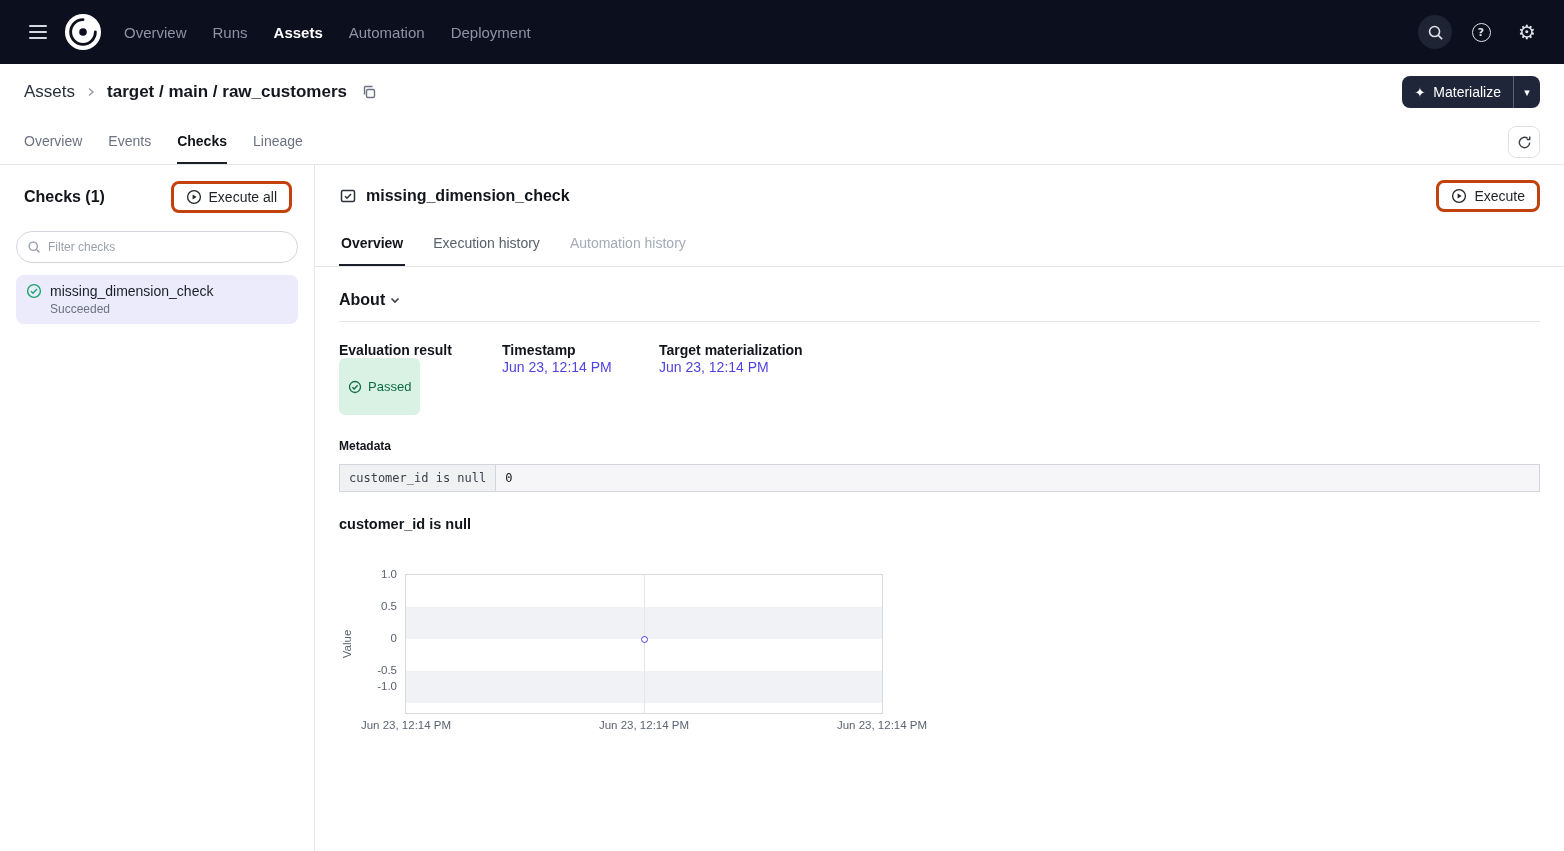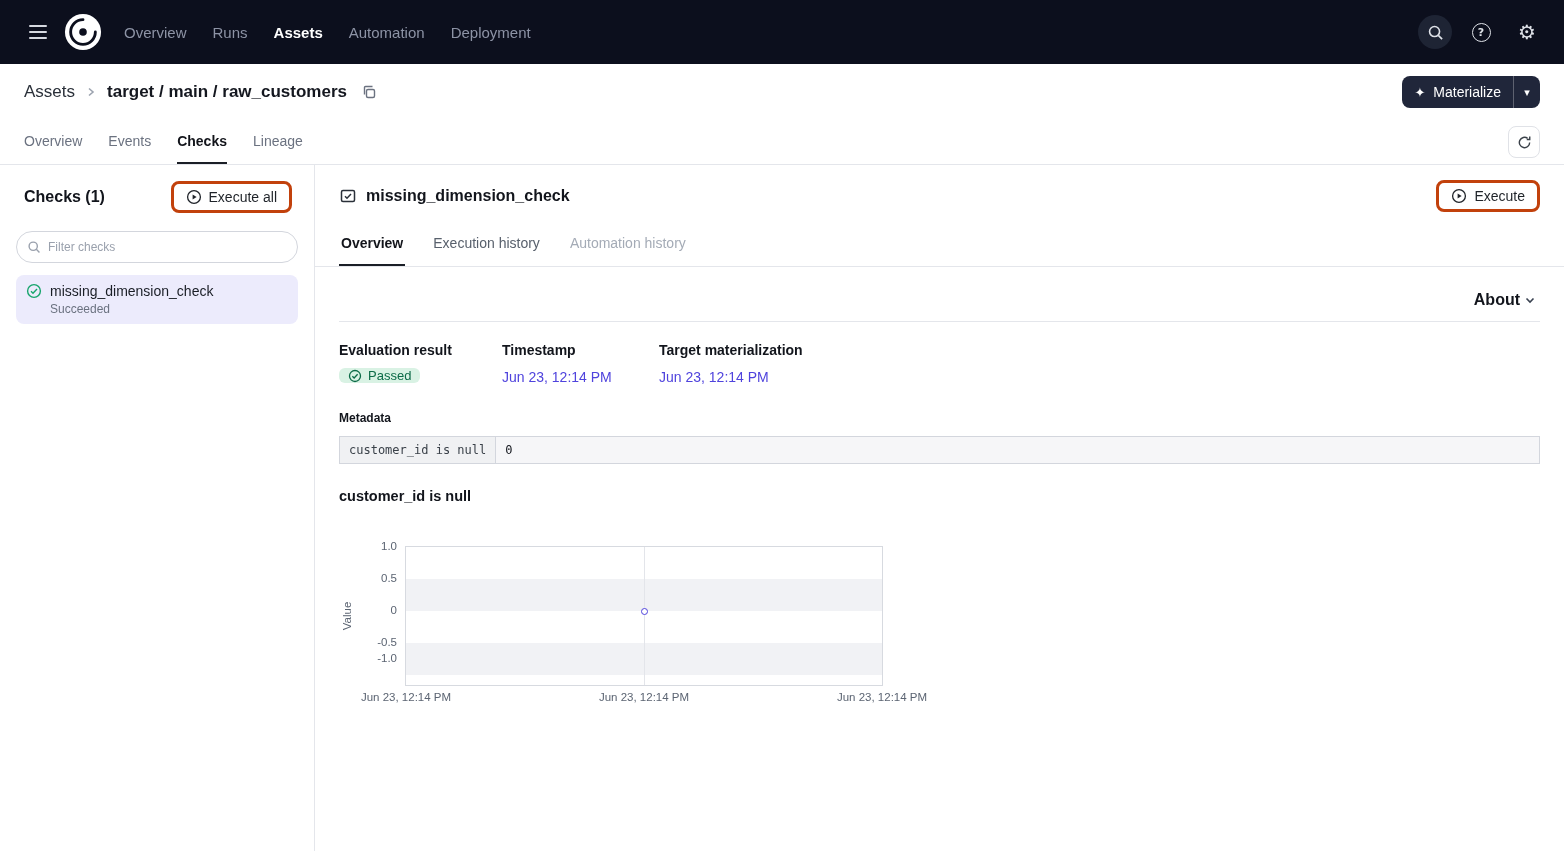--- a/index.html
+++ b/index.html
@@ -73,31 +73,31 @@
   .detail { flex:1; display:flex; flex-direction:column; overflow:hidden; }
   .detail-header { display:flex; align-items:center; padding:15px 24px 14px; }
   .detail-title { display:flex; align-items:center; gap:9px; font-size:16px; font-weight:700; color:#12151C; }
   .detail-header .btn-outline { margin-left:auto; }
   .detail-tabs { display:flex; gap:26px; padding:0 24px; border-bottom:1px solid #E4E6EB; }
   .detail-tab { font-size:14px; color:#58606C; padding:9px 2px 13px; border-bottom:2px solid transparent; cursor:pointer; }
   .detail-tab.active { color:#12141A; font-weight:600; border-bottom-color:#1B1F27; }
   .detail-tab.disabled { color:#A4ABB6; }
   .detail-body { padding:0 24px; flex:1; overflow:hidden; }
 
-  .section-head { display:flex; align-items:center; justify-content:flex-end; padding:24px 0 12px; border-bottom:1px solid #E4E6EB; }
+  .section-head { display:flex; align-items:center; justify-content:flex-start; padding:24px 0 12px; border-bottom:1px solid #E4E6EB; }
   .section-head.tight { padding-top:28px; }
   .section-title { font-size:16px; font-weight:700; color:#12151C; }
   .chevron-btn { background:none; border:none; cursor:pointer; color:#394150; padding:2px 4px; display:flex; }
 
   .about-text { margin:16px 0 2px; font-size:14px; color:#252A33; }
 
-  .exec-grid { display:grid; grid-template-columns:163px 157px 1fr; margin-top:20px; row-gap:10px; }
+  .exec-grid { display:grid; grid-template-columns:163px 157px 1fr; margin-top:20px; }
   .col-head { font-size:14px; font-weight:700; color:#12151C; }
   .badge-pass { display:inline-flex; align-items:center; gap:6px; background:#D9F2E4; color:#0C6B47;
-                font-size:13px; padding:0 9px; border-radius:6px; }
+                font-size:13px; padding:21px 9px; border-radius:6px; }
   .time-link { color:#4F43DD; font-size:14px; text-decoration:none; cursor:pointer; }
 
   .meta-heading { margin-top:24px; font-size:12px; font-weight:700; color:#12151C; }
   .meta-table { margin-top:11px; width:100%; border:1px solid #D3D6DD; border-collapse:collapse;
                 font-family:"DejaVu Sans Mono", monospace; font-size:12px; }
   .meta-table td { padding:6px 9px; }
   .meta-key { width:155px; background:#F0F1F3; color:#3A4149; border-right:1px solid #D3D6DD; white-space:nowrap; }
   .meta-val { background:#F6F6F8; color:#12151C; }
 
   .plot-title { margin-top:24px; font-size:14.5px; font-weight:700; color:#12151C; }

